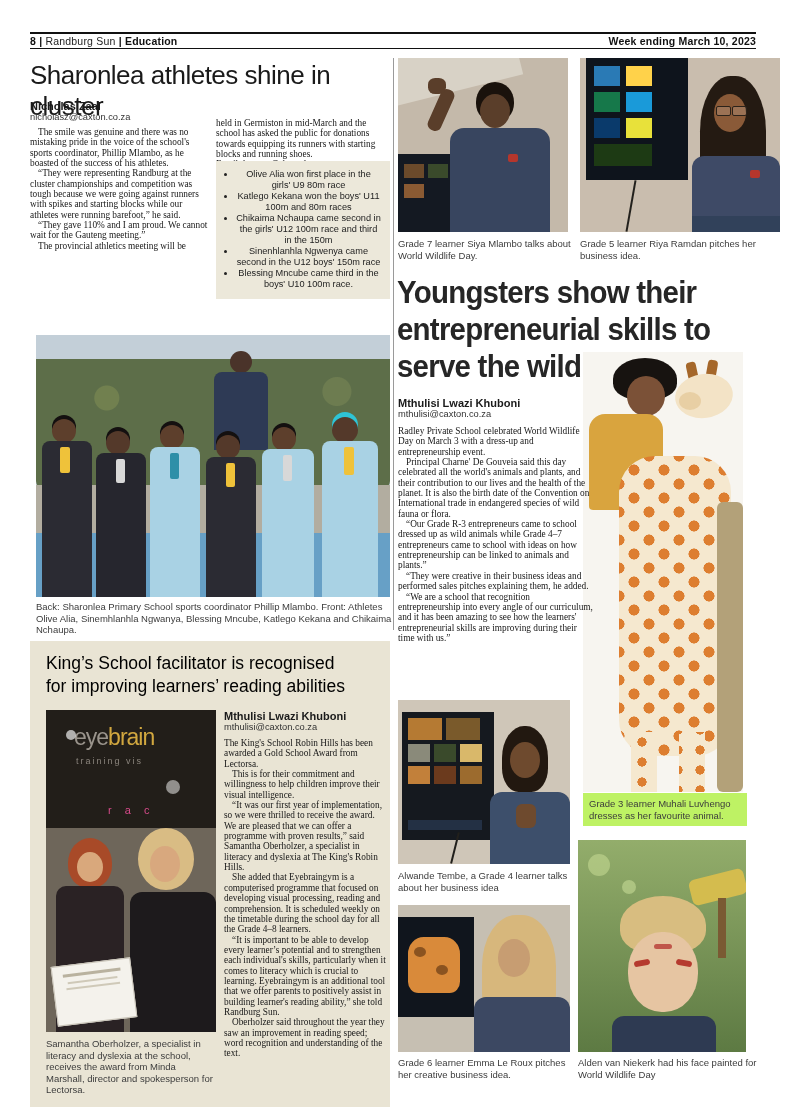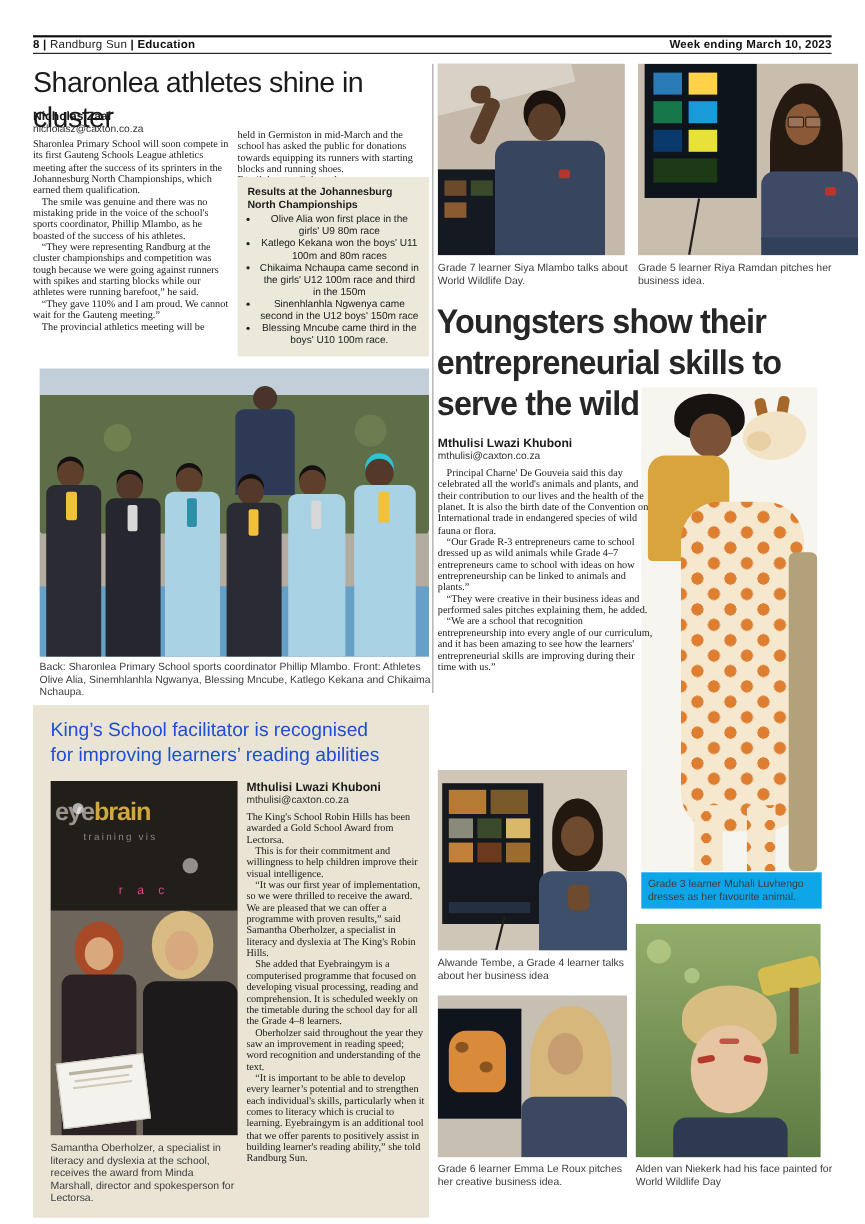--- a/index.html
+++ b/index.html
@@ -5,40 +5,40 @@
   html,body{margin:0;padding:0;background:#fff;}
   .page{position:relative;width:786px;height:1113px;background:#ffffff;overflow:hidden;
         font-family:"Liberation Sans",sans-serif;color:#1c1c1c;}
   .abs{position:absolute;}
   
   .mast-rule{position:absolute;left:30px;right:30px;background:#111;}
   .mast-text{font-size:10.5px;font-weight:bold;letter-spacing:.2px;color:#111;}
   .mast-light{font-weight:normal;color:#222;}
   
   .h1a{font-family:"Liberation Sans",sans-serif;font-weight:400;font-size:26px;letter-spacing:-.5px;color:#1a1a1a;}
-  .h1b{font-family:"Liberation Sans",sans-serif;font-weight:400;font-size:17.5px;line-height:23px;color:#1d4ed8;}
+  .h1b{font-family:"Liberation Sans",sans-serif;font-weight:400;font-size:17.5px;line-height:23px;color:#000000;}
   .h1c{font-family:"Liberation Sans",sans-serif;font-weight:700;font-size:31px;line-height:37px;
        letter-spacing:-.8px;color:#262626;transform:scaleX(.95);transform-origin:left top;}
   .byline{font-size:11px;font-weight:bold;color:#1a1a1a;line-height:12px;}
   .bymail{font-size:9.3px;color:#333;line-height:11px;}
   
   .copy{font-family:"Liberation Serif",serif;font-size:9.3px;line-height:10.35px;color:#171717;text-align:left;}
   .copy p{margin:0;text-indent:8px;}
   .copy p.first{text-indent:0;margin-bottom:0;}
   
   .cap{font-size:9.5px;line-height:11.6px;color:#3c3c3c;}
   
   .resbox{background:#ece8da;padding:8px 9px;}
   .resbox h4{margin:0 0 2px 0;font-size:9.6px;line-height:11.5px;color:#1c1c1c;}
   .resbox ul{margin:0;padding-left:11px;}
   .resbox li{font-size:9.2px;line-height:10.6px;color:#222;margin:0 0 1px 0;text-align:center;}
   .kings{background:#e9e4d4;}
   .photo{position:absolute;overflow:hidden;background:#ccc;}
   .vrule{position:absolute;width:1px;background:#9a9a9a;}
-  .capbox{background:#0ea5e9;padding:5px 6px;}
+  .capbox{background:#bef264;padding:5px 6px;}
 </style>
 </head>
 <body>
 
 <div class="page">
 
   <div class="mast-rule" style="top:32px;height:2px;"></div>
   <div class="abs mast-text" style="left:30px;top:35px;">
     <span>8 |</span>
     <span class="mast-light">Randburg Sun</span>
@@ -47,33 +47,31 @@
   <div class="abs mast-text" style="right:30px;top:35px;">Week ending March 10, 2023</div>
   <div class="mast-rule" style="top:48px;height:1px;"></div>
 
   <div class="vrule" style="left:393px;top:58px;height:572px;"></div>
 
   <div class="abs h1a" style="left:30px;top:60px;width:360px;">Sharonlea athletes shine in cluster</div>
   <div class="abs byline" style="left:30px;top:100px;">Nicholas Zaal</div>
   <div class="abs bymail" style="left:30px;top:112px;">nicholasz@caxton.co.za</div>
 
   <div class="abs copy" style="left:30px;top:127px;width:179px;">
-    <p class="first">Sharonlea Primary School will soon compete in its first Gauteng Schools League athletics meeting after the success of its sprinters in the Johannesburg North Championships, which earned them qualification.</p>
     <p>The smile was genuine and there was no mistaking pride in the voice of the school's sports coordinator, Phillip Mlambo, as he boasted of the success of his athletes.</p>
     <p>“They were representing Randburg at the cluster championships and competition was tough because we were going against runners with spikes and starting blocks while our athletes were running barefoot,” he said.</p>
     <p>“They gave 110% and I am proud. We cannot wait for the Gauteng meeting.”</p>
     <p>The provincial athletics meeting will be</p>
   </div>
   <div class="abs copy" style="left:216px;top:118px;width:174px;">
     <p class="first">held in Germiston in mid-March and the school has asked the public for donations towards equipping its runners with starting blocks and running shoes.</p>
     <p class="first">Email deputyo@sharonlea.org.za or mlambo.p@sharonlea.org.za or phone the sports coordinator on 067 409 6190.</p>
   </div>
 
   <div class="abs resbox" style="left:216px;top:161px;width:156px;">
-    <h4>Results at the Johannesburg North Championships</h4>
     <ul>
       <li>Olive Alia won first place in the girls' U9 80m race</li>
       <li>Katlego Kekana won the boys' U11 100m and 80m races</li>
       <li>Chikaima Nchaupa came second in the girls' U12 100m race and third in the 150m</li>
       <li>Sinenhlanhla Ngwenya came second in the U12 boys' 150m race</li>
       <li>Blessing Mncube came third in the boys' U10 100m race.</li>
     </ul>
   </div>
 
   <div class="photo" style="left:36px;top:335px;width:354px;height:262px;background:#c3cfd8;">
@@ -107,21 +105,21 @@
   <div class="abs cap" style="left:36px;top:601px;width:356px;">Back: Sharonlea Primary School sports coordinator Phillip Mlambo. Front: Athletes Olive Alia, Sinemhlanhla Ngwanya, Blessing Mncube, Katlego Kekana and Chikaima Nchaupa.</div>
 
   <div class="abs kings" style="left:30px;top:641px;width:360px;height:466px;"></div>
   <div class="abs h1b" style="left:46px;top:652px;width:336px;">
     <div>King’s School facilitator is recognised</div>
     <div>for improving learners’ reading abilities</div>
   </div>
 
   <div class="photo" style="left:46px;top:710px;width:170px;height:322px;background:#8a8378;">
     <div class="abs" style="left:0;top:0;width:100%;height:118px;background:#221e19;"></div>
-    <div class="abs" style="left:4px;top:14px;font-size:23px;font-weight:bold;letter-spacing:-1px;">
+    <div class="abs" style="left:28px;top:14px;font-size:23px;font-weight:normal;letter-spacing:-1px;">
       <span style="color:#9a948c;">eye</span><span style="color:#d1a73f;">brain</span>
     </div>
     <div class="abs" style="left:30px;top:46px;font-size:9px;letter-spacing:2px;color:#8a847c;">training vis</div>
     <div class="abs" style="left:20px;top:20px;width:10px;height:10px;border-radius:50%;background:rgba(255,255,255,.65);"></div>
     <div class="abs" style="left:120px;top:70px;width:14px;height:14px;border-radius:50%;background:rgba(255,255,255,.5);"></div>
     <div class="abs" style="left:62px;top:94px;font-size:11px;color:#d64a8a;letter-spacing:5px;">r a c</div>
     <div class="abs" style="left:0;top:118px;width:100%;height:204px;background:#6e665a;"></div>
     <div class="abs" style="left:22px;top:128px;width:44px;height:50px;border-radius:50% 50% 45% 45%;background:#a84a28;"></div>
     <div class="abs" style="left:31px;top:142px;width:26px;height:30px;border-radius:50%;background:#d9a87c;"></div>
     <div class="abs" style="left:10px;top:176px;width:68px;height:146px;background:#2a2224;border-radius:10px 10px 0 0;"></div>
@@ -136,22 +134,22 @@
   </div>
   <div class="abs cap" style="left:46px;top:1038px;width:168px;">Samantha Oberholzer, a specialist in literacy and dyslexia at the school, receives the award from Minda Marshall, director and spokesperson for Lectorsa.</div>
 
   <div class="abs byline" style="left:224px;top:710px;">Mthulisi Lwazi Khuboni</div>
   <div class="abs bymail" style="left:224px;top:722px;">mthulisi@caxton.co.za</div>
   <div class="abs copy" style="left:224px;top:738px;width:162px;">
     <p class="first">The King's School Robin Hills has been awarded a Gold School Award from Lectorsa.</p>
     <p>This is for their commitment and willingness to help children improve their visual intelligence.</p>
     <p>“It was our first year of implementation, so we were thrilled to receive the award. We are pleased that we can offer a programme with proven results,” said Samantha Oberholzer, a specialist in literacy and dyslexia at The King's Robin Hills.</p>
     <p>She added that Eyebraingym is a computerised programme that focused on developing visual processing, reading and comprehension. It is scheduled weekly on the timetable during the school day for all the Grade 4–8 learners.</p>
+    <p>“It is important to be able to develop every learner’s potential and to strengthen each individual's skills, particularly when it comes to literacy which is crucial to learning. Eyebraingym is an additional tool that we offer parents to positively assist in building learner's reading ability,” she told Randburg Sun.</p>
     <p>Oberholzer said throughout the year they saw an improvement in reading speed; word recognition and understanding of the text.</p>
-    <p>“It is important to be able to develop every learner’s potential and to strengthen each individual's skills, particularly when it comes to literacy which is crucial to learning. Eyebraingym is an additional tool that we offer parents to positively assist in building learner's reading ability,” she told Randburg Sun.</p>
   </div>
 
   <div class="photo" style="left:398px;top:58px;width:170px;height:174px;background:#c4b9aa;">
     <div class="abs" style="left:-20px;top:-26px;width:140px;height:60px;background:#d8d2c6;transform:rotate(-14deg);"></div>
     <div class="abs" style="left:0;top:96px;width:58px;height:78px;background:#141922;">
       <div class="abs" style="left:6px;top:10px;width:20px;height:14px;background:#6b4a2b;"></div>
       <div class="abs" style="left:30px;top:10px;width:20px;height:14px;background:#3a4a2b;"></div>
       <div class="abs" style="left:6px;top:30px;width:20px;height:14px;background:#8a5a33;"></div>
     </div>
     <div class="abs" style="left:78px;top:24px;width:38px;height:40px;border-radius:50% 50% 46% 46%;background:#1a120c;"></div>
@@ -202,20 +200,21 @@
   </div>
 
   <div class="abs h1c" style="left:397px;top:274px;width:410px;">
     <div>Youngsters show their</div>
     <div>entrepreneurial skills to</div>
     <div>serve the wild</div>
   </div>
   <div class="abs byline" style="left:398px;top:397px;">Mthulisi Lwazi Khuboni</div>
   <div class="abs bymail" style="left:398px;top:409px;">mthulisi@caxton.co.za</div>
   <div class="abs copy" style="left:398px;top:426px;width:196px;">
+    <p class="first">Radley Private School celebrated World Wildlife Day on March 3 with a dress-up and entrepreneurship event.</p>
     <p>Principal Charne' De Gouveia said this day celebrated all the world's animals and plants, and their contribution to our lives and the health of the planet. It is also the birth date of the Convention on International trade in endangered species of wild fauna or flora.</p>
     <p>“Our Grade R-3 entrepreneurs came to school dressed up as wild animals while Grade 4–7 entrepreneurs came to school with ideas on how entrepreneurship can be linked to animals and plants.”</p>
     <p>“They were creative in their business ideas and performed sales pitches explaining them, he added.</p>
     <p>“We are a school that recognition entrepreneurship into every angle of our curriculum, and it has been amazing to see how the learners' entrepreneurial skills are improving during their time with us.”</p>
   </div>
 
   <div class="abs capbox cap" style="left:583px;top:793px;width:152px;">Grade 3 learner Muhali Luvhengo dresses as her favourite animal.</div>
 
   <div class="photo" style="left:398px;top:700px;width:172px;height:164px;background:#cfc6b8;">
     <div class="abs" style="left:4px;top:12px;width:92px;height:128px;background:#15191f;">

